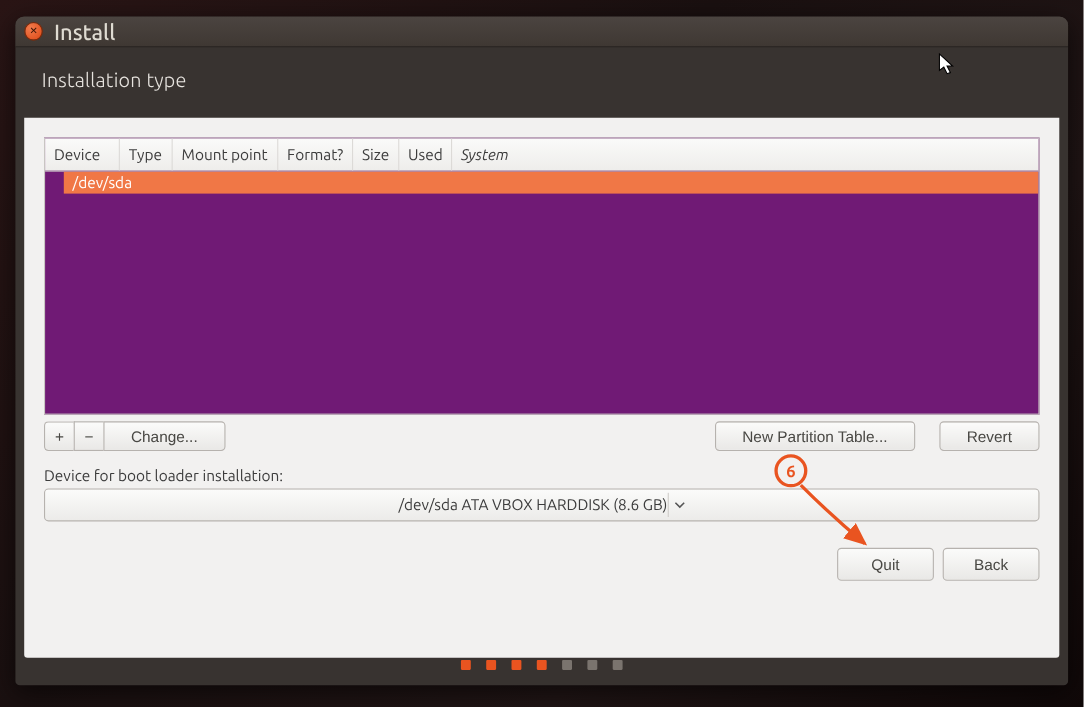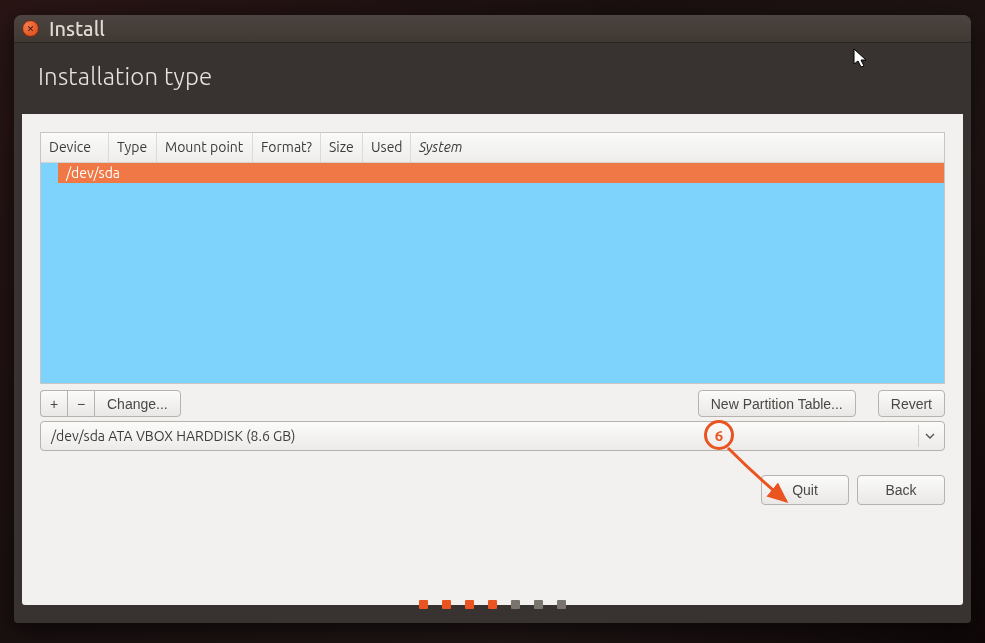--- a/index.html
+++ b/index.html
@@ -42,34 +42,34 @@
     font-size: 9px; color: #3a1506; font-weight: bold;
     cursor: pointer;
   }
   .title-text { color: #dfdbd2; font-weight: 500; font-size: 20px; }
   .header-area {
     padding: 20px 24px 24px 24px;
   }
   .page-title {
     color: #e7e4df;
     font-weight: 300;
-    font-size: 24px;
+    font-size: 18px;
     letter-spacing: 0.2px;
   }
   .content {
     background: #f2f1f0;
     margin: 0 8px 8px 8px;
     border-radius: 0 0 3px 3px;
     padding: 18px 18px 16px 18px;
     height: 491px;
     position: relative;
   }
   .table-wrap {
     border: 1px solid #c8c5c2;
-    background: #7dd3fc;
+    background: #701a75;
     height: 252px;
     display: flex;
     flex-direction: column;
   }
   .thead {
     display: flex;
     background: linear-gradient(#fafaf9, #eeedeb);
     border-bottom: 1px solid #d5d3d0;
     height: 30px;
     align-items: stretch;
@@ -97,21 +97,21 @@
     display: flex;
     align-items: center;
     justify-content: space-between;
     margin-top: 6px;
   }
   .btn-group { display: flex; }
   .btn {
     background: linear-gradient(#fbfbfa, #e9e8e6);
     border: 1px solid #b6b2ae;
     border-radius: 4px;
-    padding: 4px 12px;
+    padding: 4px 24px;
     font-size: 14px;
     color: #494844;
     cursor: pointer;
     height: 27px;
     display: inline-flex;
     align-items: center;
     justify-content: center;
   }
   .btn.small { width: 27px; padding: 0; }
   .btn-group .btn { border-radius: 0; border-right-width: 0; }
@@ -120,21 +120,21 @@
   .right-btns { display: flex; gap: 22px; }
   .boot-label { margin-top: 14px; font-size: 14px; color: #3c3c3c; }
   .select {
     margin-top: 4px;
     border: 1px solid #b6b2ae;
     border-radius: 4px;
     background: linear-gradient(#fbfbfa, #ecebe9);
     height: 30px;
     display: flex;
     align-items: center;
-    justify-content: space-between;
+    justify-content: center;
     padding: 0 4px 0 10px;
     cursor: pointer;
   }
   .select-arrow {
     width: 22px; height: 22px;
     display: flex; align-items: center; justify-content: center;
     border-left: 1px solid #cfccc9;
   }
   .select-arrow svg { width: 10px; height: 10px; }
   .footer-row {
@@ -217,20 +217,21 @@
         <button class="btn small">+</button>
         <button class="btn small">−</button>
         <button class="btn">Change...</button>
       </div>
       <div class="right-btns">
         <button class="btn">New Partition Table...</button>
         <button class="btn">Revert</button>
       </div>
     </div>
 
+    <div class="boot-label">Device for boot loader installation:</div>
     <div class="select">
       <span>/dev/sda  ATA VBOX HARDDISK (8.6 GB)</span>
       <span class="select-arrow">
         <svg viewBox="0 0 10 10">
             <path d="M1 3 L5 7 L9 3" fill="none" stroke="#555" stroke-width="1.4"></path>
           </svg>
       </span>
     </div>
 
     <div class="footer-row">

